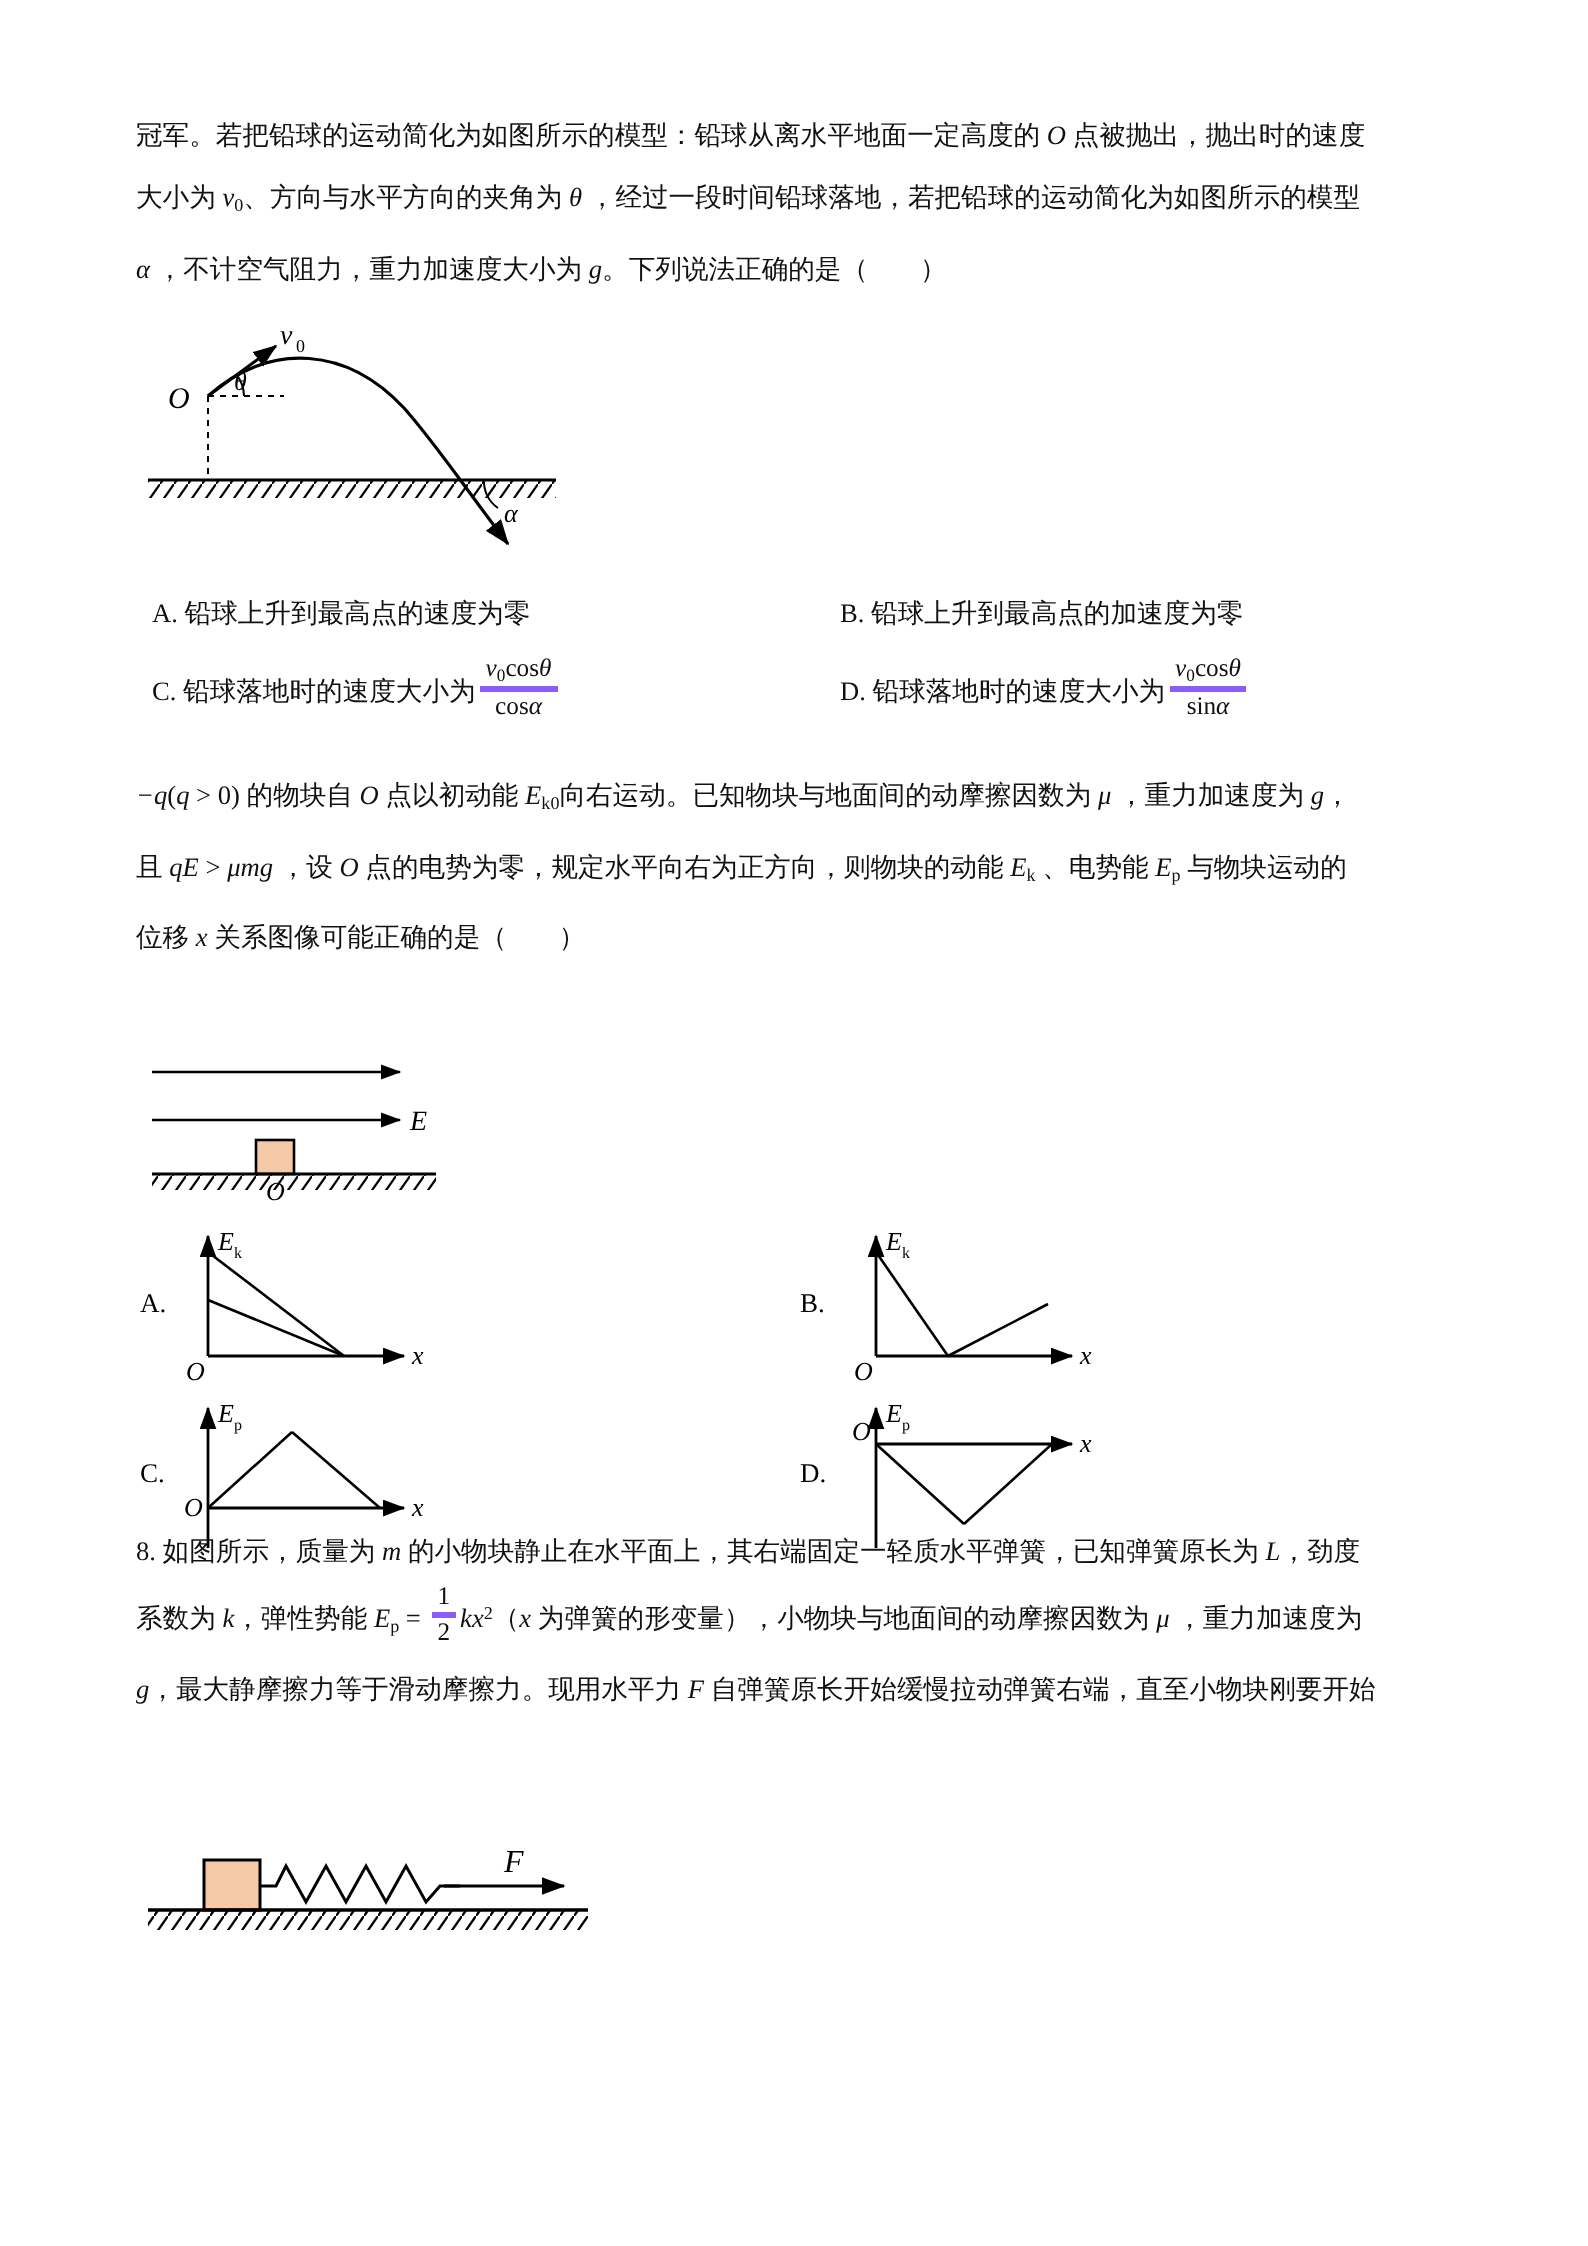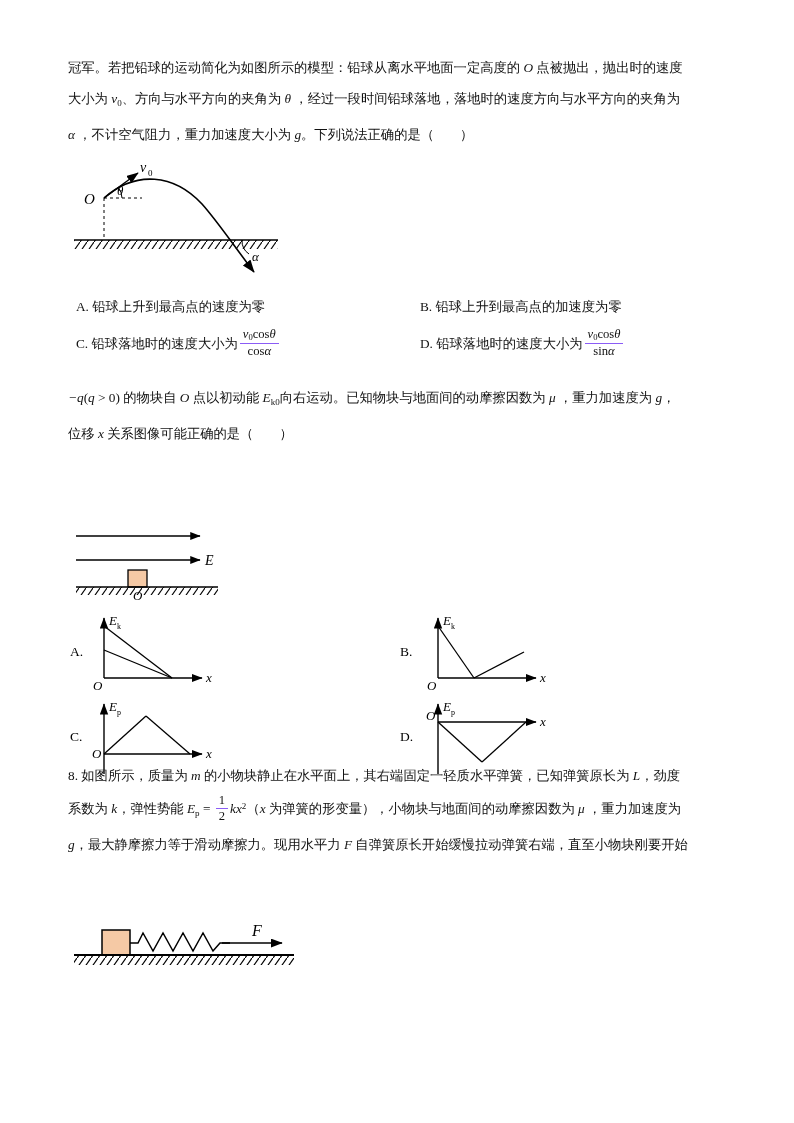--- a/index.html
+++ b/index.html
@@ -37,21 +37,21 @@
   sup { font-size: 0.68em; vertical-align: 0.45em; font-style: normal; }
   .frac {
     display: inline-block;
     vertical-align: -0.52em;
     text-align: center;
     font-size: 0.95em;
     line-height: 1.18;
     margin: 0 2px;
   }
   .frac .num { display: block; padding: 0 3px; text-align: center; }
-  .frac .den { display: block; border-top: 1px solid #8b5cf6; padding: 0 3px; }
+  .frac .den { display: block; border-top: 3px solid #8b5cf6; padding: 0 3px; }
   .opt-row {
     position: absolute;
     font-size: 13.3px;
     line-height: 26px;
     color: #111;
   }
   .optA { left: 76px; }
   .optB { left: 420px; }
   .fig { position: absolute; }
   .grlabel {
@@ -62,21 +62,21 @@
   svg { display: block; overflow: visible; }
   .blank { display: inline-block; width: 26px; }
 </style>
 </head>
 <body>
 
 <div class="page">
 
   <div class="para" style="top:52px;">
     <span class="ln"><span>冠军。若把铅球的运动简化为如图所示的模型：铅球从离水平地面一定高度的 </span><span class="mi">O</span><span> 点被抛出，抛出时的速度</span></span>
-    <span class="ln"><span>大小为 </span><span class="mi">v</span><sub>0</sub><span>、方向与水平方向的夹角为 </span><span class="mi">θ</span><span> ，经过一段时间铅球落地，落地时的速度方向与水平方向的夹角为</span></span>
+    <span class="ln"><span>大小为 </span><span class="mi">v</span><sub>0</sub><span>、方向与水平方向的夹角为 </span><span class="mi">θ</span><span> ，经过一段时间铅球落地，若把铅球的运动简化为如图所示的模型</span></span>
     <span class="ln"><span class="mi">α</span><span> ，不计空气阻力，重力加速度大小为 </span><span class="mi">g</span><span>。下列说法正确的是（</span><span class="blank"></span><span>）</span></span>
   </div>
 
   <div class="fig" style="left:66px; top:162px;">
     <svg width="290" height="124" viewBox="0 0 290 124">
       <defs>
         <marker id="ar" markerWidth="9" markerHeight="9" refX="7.5" refY="3" orient="auto">
           <path d="M0,0 L8,3 L0,6 Z" fill="#000"></path>
         </marker>
         <pattern id="hatchL" width="7" height="10" patternUnits="userSpaceOnUse" patternTransform="rotate(0)">
@@ -120,20 +120,21 @@
     <span>C.</span>
     <span>铅球落地时的速度大小为</span><span class="frac"><span class="num"><span class="mi">v</span><sub>0</sub><span class="mu">cos</span><span class="mi">θ</span></span><span class="den"><span class="mu">cos</span><span class="mi">α</span></span></span>
   </div>
   <div class="opt-row optB" style="top:327px;">
     <span>D.</span>
     <span>铅球落地时的速度大小为</span><span class="frac"><span class="num"><span class="mi">v</span><sub>0</sub><span class="mu">cos</span><span class="mi">θ</span></span><span class="den"><span class="mu">sin</span><span class="mi">α</span></span></span>
   </div>
 
   <div class="para" style="top:382px;">
     <span class="ln"><span class="mi">−q</span><span>(</span><span class="mi">q</span><span> &gt; 0</span><span>)</span><span> 的物块自 </span><span class="mi">O</span><span> 点以初动能 </span><span class="mi">E</span><sub>k0</sub><span>向右运动。已知物块与地面间的动摩擦因数为 </span><span class="mi">μ</span><span> ，重力加速度为 </span><span class="mi">g</span><span>，</span></span>
+    <span class="ln"><span>且 </span><span class="mi">qE</span><span> &gt; </span><span class="mi">μmg</span><span> ，设 </span><span class="mi">O</span><span> 点的电势为零，规定水平向右为正方向，则物块的动能 </span><span class="mi">E</span><sub>k</sub><span> 、电势能 </span><span class="mi">E</span><sub>p</sub><span> 与物块运动的</span></span>
     <span class="ln"><span>位移 </span><span class="mi">x</span><span> 关系图像可能正确的是（</span><span class="blank"></span><span>）</span></span>
   </div>
 
   <div class="fig" style="left:72px; top:528px;">
     <svg width="250" height="72" viewBox="0 0 250 72">
       <defs>
         <marker id="ar2" markerWidth="9" markerHeight="9" refX="7.5" refY="3" orient="auto">
           <path d="M0,0 L8,3 L0,6 Z" fill="#000"></path>
         </marker>
         <pattern id="hatchL2" width="7" height="10" patternUnits="userSpaceOnUse">

